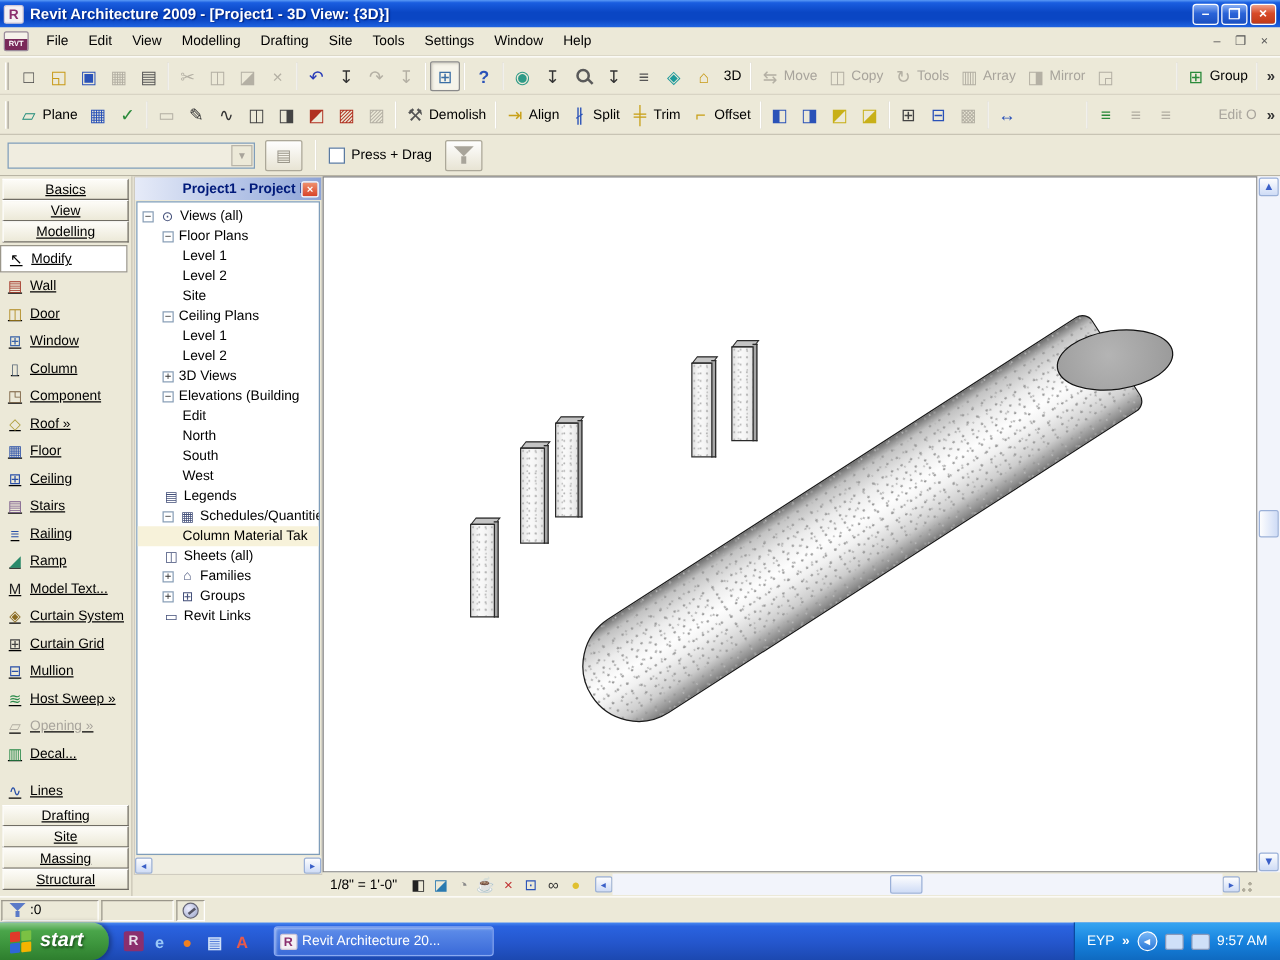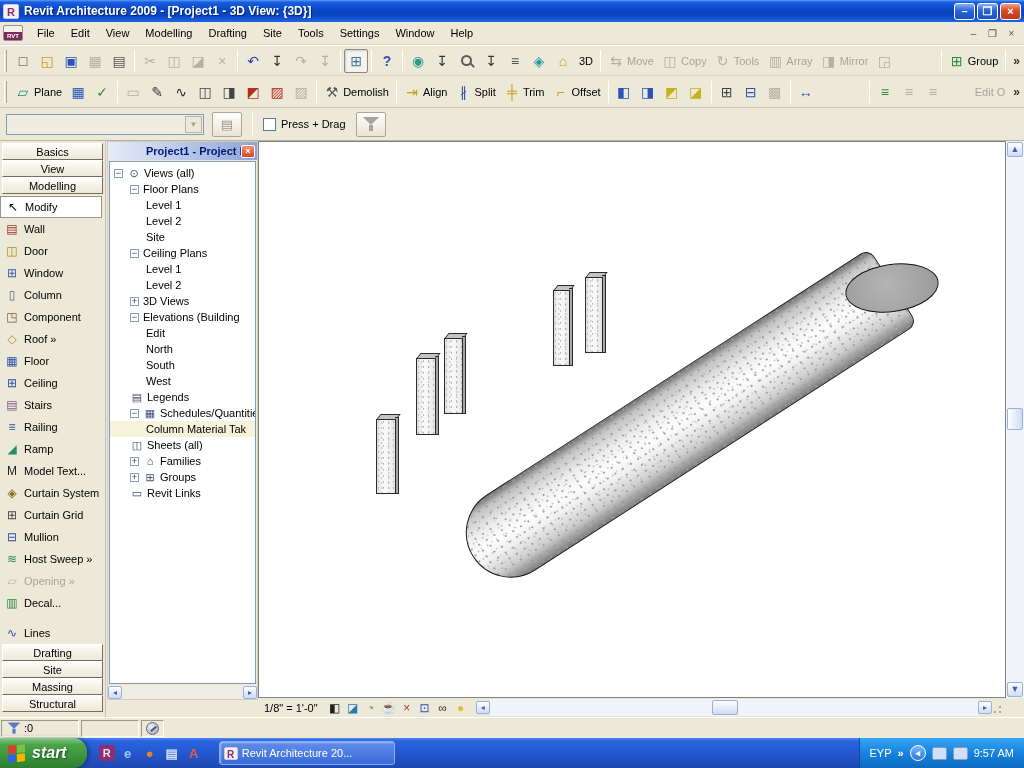--- a/index.html
+++ b/index.html
@@ -68,21 +68,21 @@
   .osep { width:1px; height:24px; background:#b8b4a4; border-right:1px solid #fff; margin:0 10px; }
   .checkbox { width:13px; height:13px; border:1px solid #5a7aa0; background:#fff; margin-right:5px; flex:none; }
   .fun-wrap { display:flex; flex-direction:column; align-items:center; }
   .fun-tri { width:0; height:0; border-left:8px solid transparent; border-right:8px solid transparent; }
   .fun-stem { width:4px; height:6px; }
   .fun-gray .fun-tri { border-top:8px solid #a8a49a; } .fun-gray .fun-stem { background:#a8a49a; }
   .fun-blue .fun-tri { border-top:8px solid #5a7ac8; } .fun-blue .fun-stem { background:#5a7ac8; }
 
   
   #designbar { position:absolute; left:0; top:141px; width:106px; height:576px; background:#ece9d8;
-    border-right:1px solid #c8c4b4; padding-top:2px; }
+    border-right:1px solid #c8c4b4; padding-top:2px;text-decoration:underline; }
   .dtab { height:17px; margin:0 2px; border:1px solid; border-color:#fff #706d64 #706d64 #fff;
     background:linear-gradient(#fdfcf8,#ece9d8); display:flex; align-items:center; justify-content:center; }
   .dtools { padding-top:2px; }
   .dtool { height:22px; display:flex; align-items:center; padding-left:4px; color:#000; }
   .dtool .dicon { width:16px; text-align:center; margin-right:4px; font-size:12px; flex:none; }
   .dtool.active { background:#fff; border:1px solid #9a968a; margin-right:3px; }
   .dtool.dis { color:#a8a49c; }
   .dtool.dis .dicon { color:#b4b0a4 !important; }
   .dtool.gap { margin-top:8px; }
 

